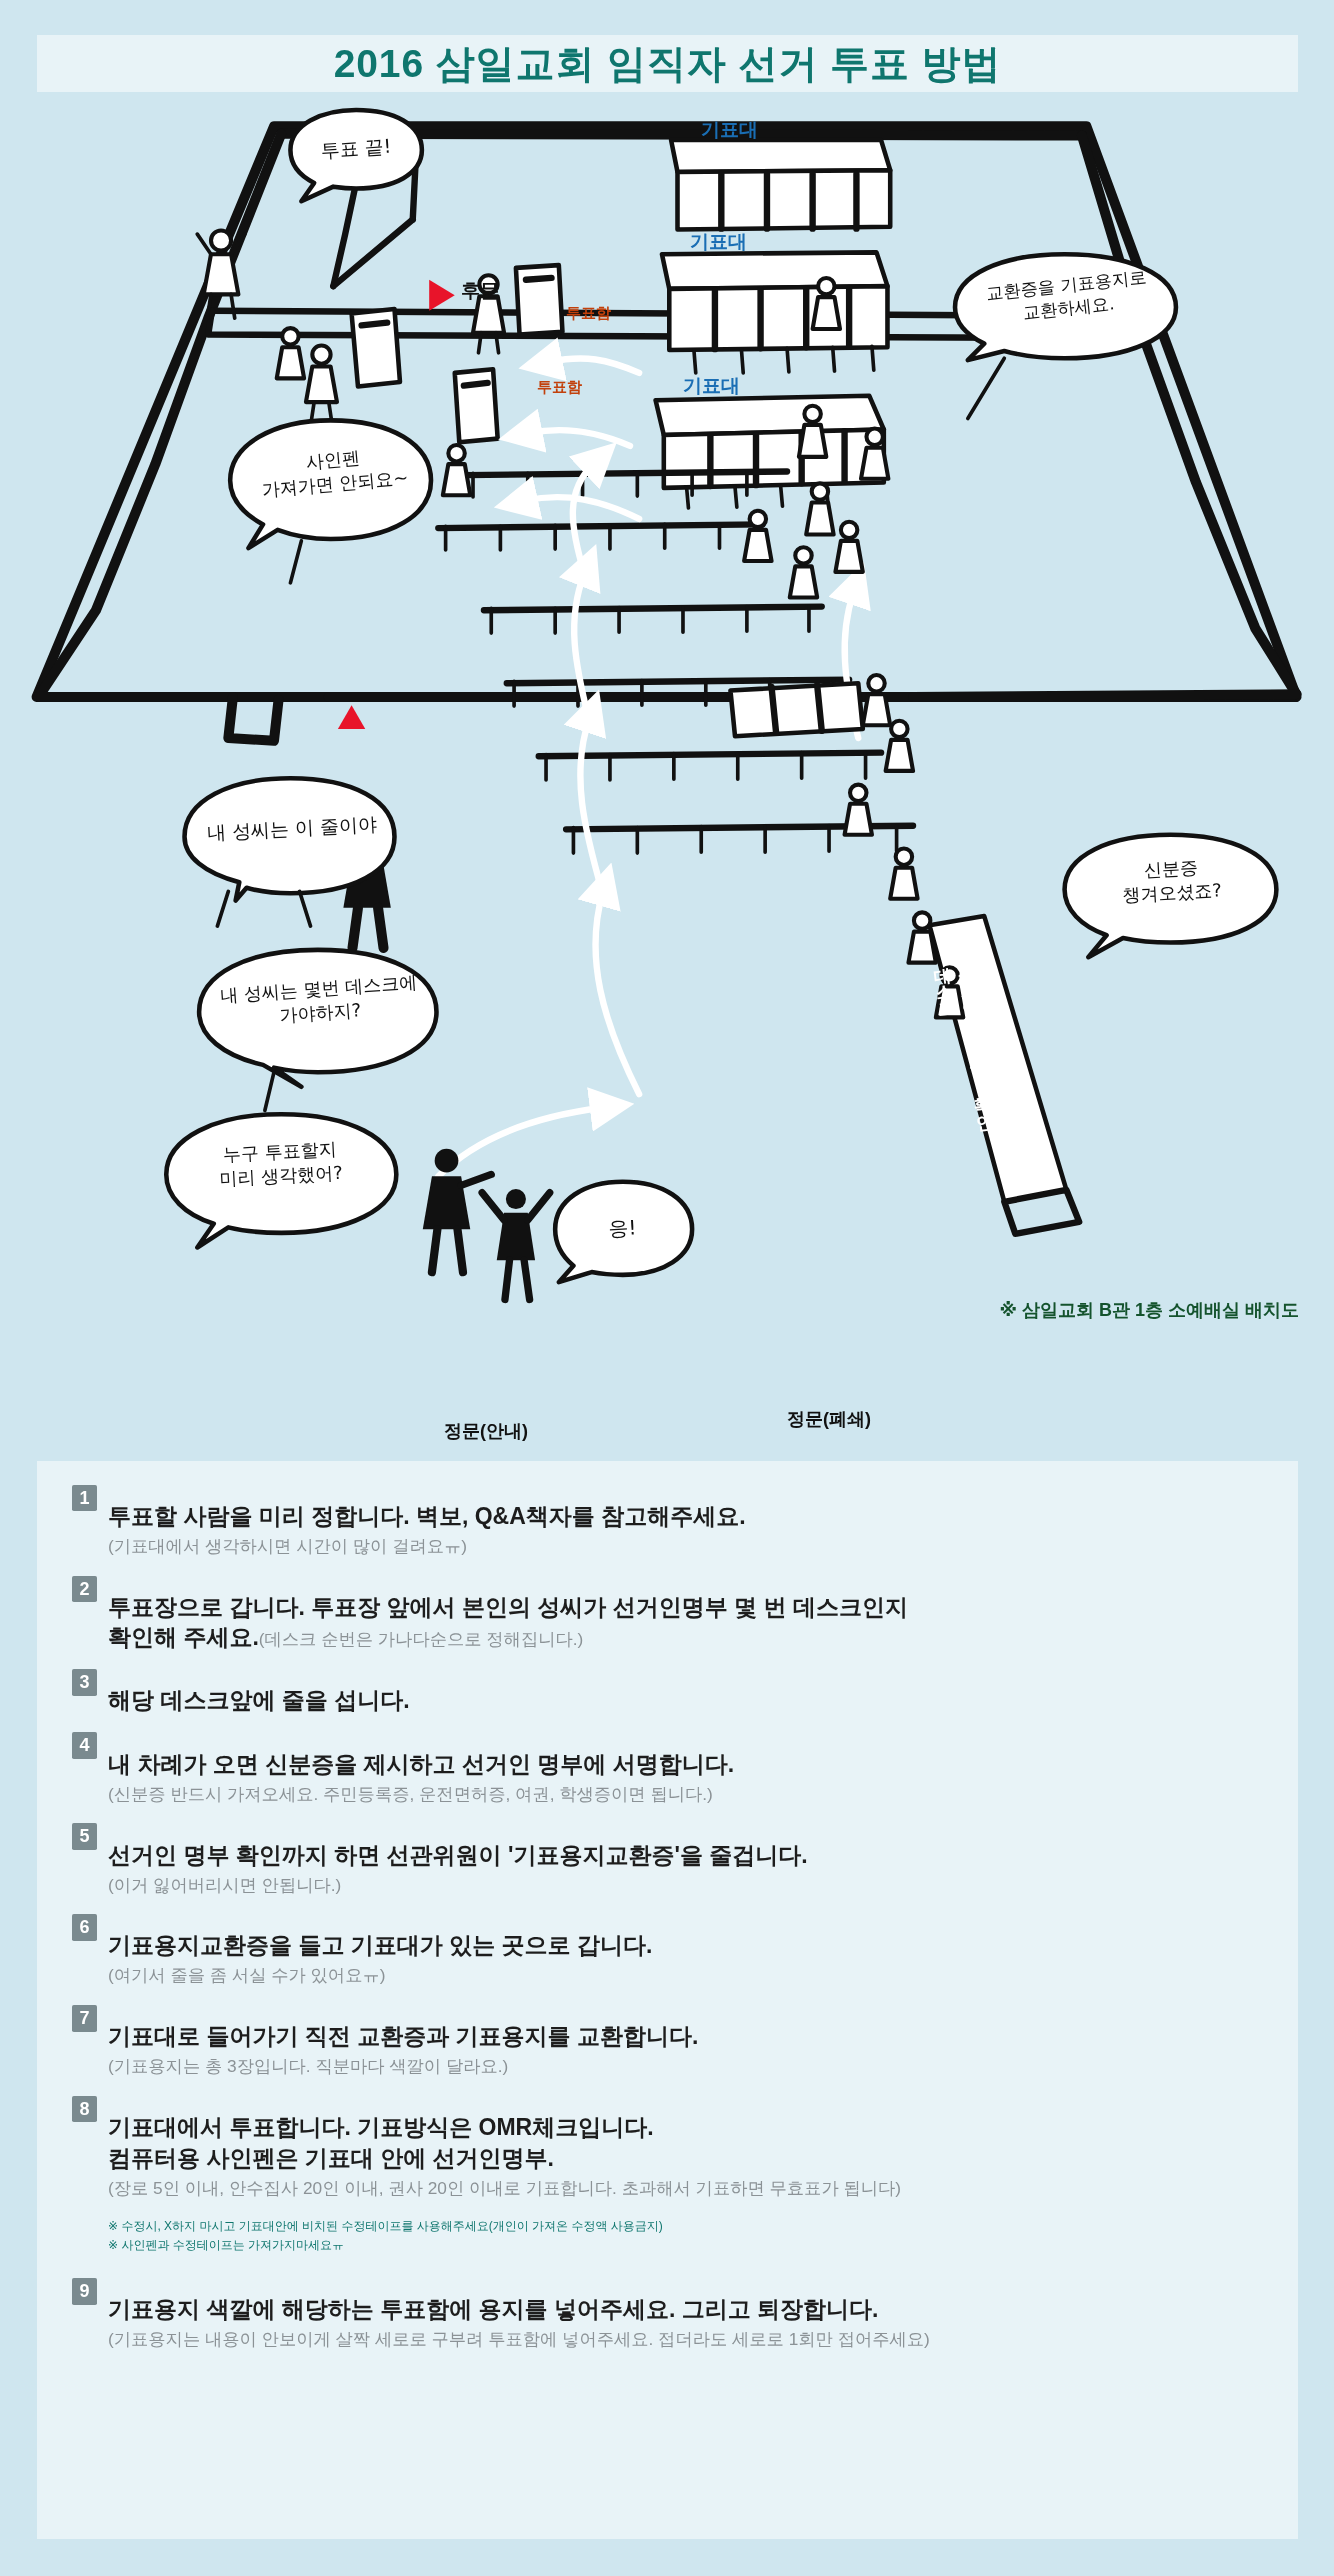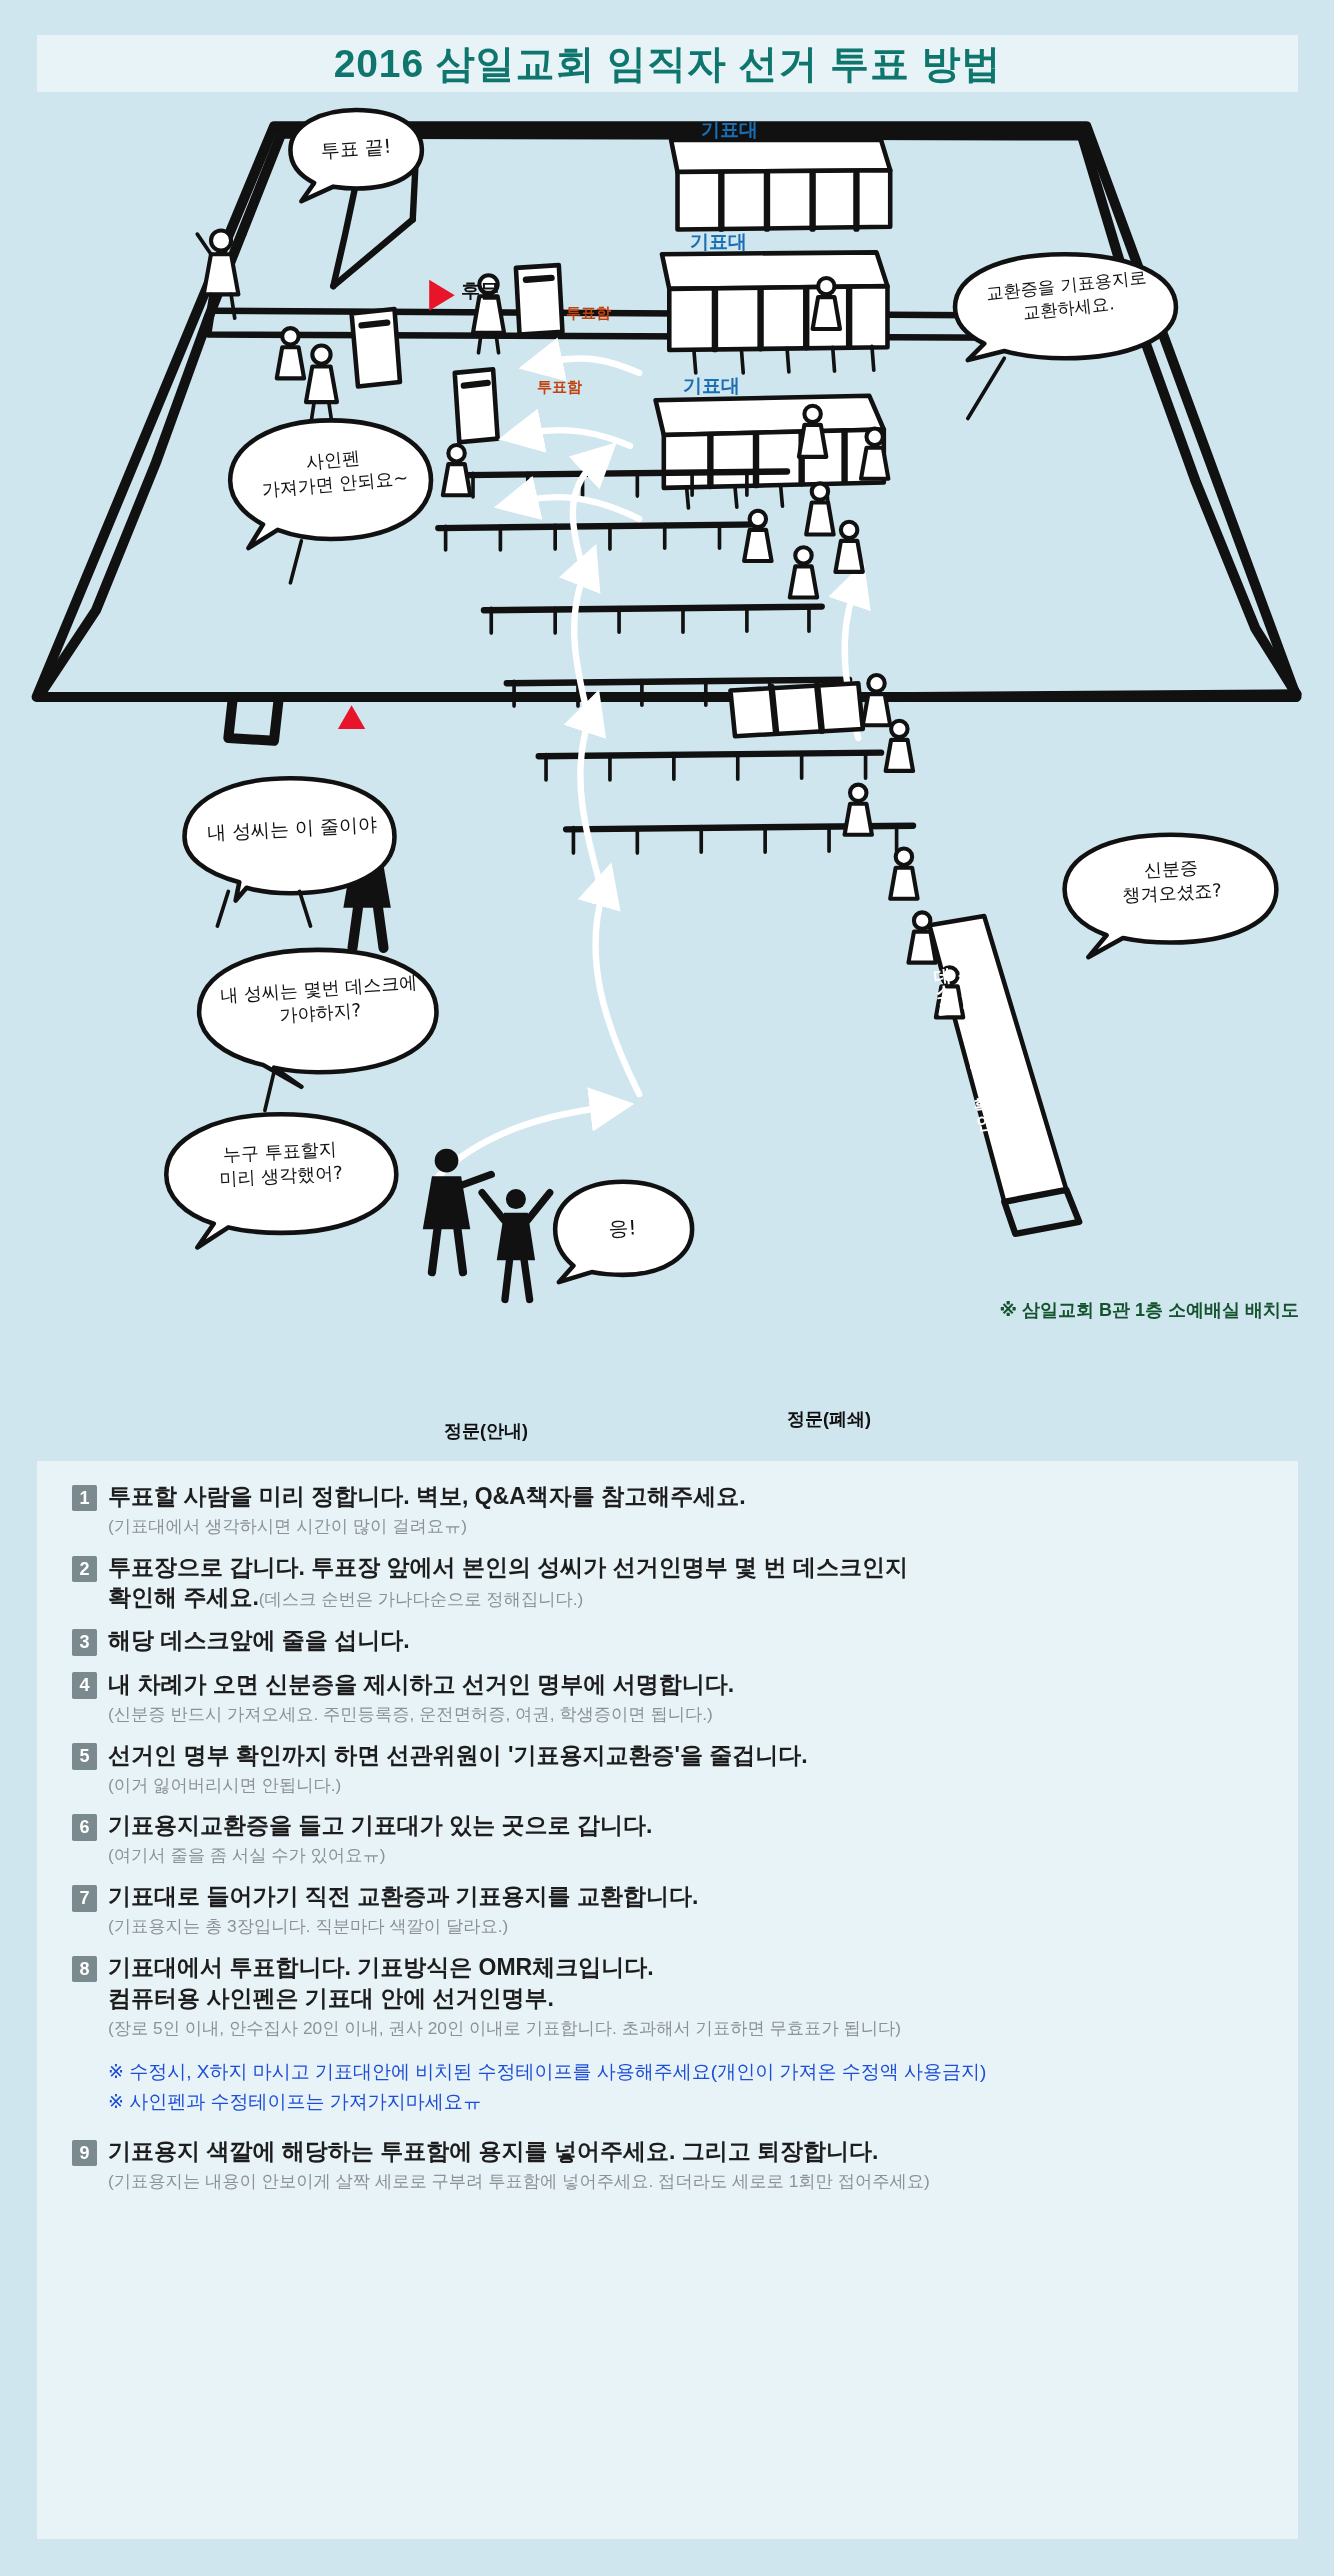--- a/index.html
+++ b/index.html
@@ -119,42 +119,42 @@
     margin-top: 3.7px;
     margin-right: 11px;
     background: #7a8a8f;
     color: #fff;
     font-size: 18px;
     font-weight: bold;
     text-align: center;
     line-height: 26.5px;
     border-radius: 1.8px;
   }
-  .step-body { flex: 1 1 auto; }
+  .step-body { flex: 1 1 auto; margin-top: 20px; }
   .step-main {
     font-size: 23px;
     font-weight: bold;
     color: #1d1d1d;
     line-height: 1.32;
   }
   .step-main .inline-sub {
     font-size: 17.3px;
     font-weight: normal;
     color: #8b9296;
   }
   .step-sub {
     font-size: 17.3px;
     color: #8b9296;
     line-height: 1.45;
     margin-top: 2.7px;
   }
   .step-notes {
     margin-top: 16.4px;
-    font-size: 19px;
-    color: #1d4ed8;
+    font-size: 12px;
+    color: #0f766e;
     line-height: 1.55;
   }
   .spacer-8 { height: 7.3px; }
 </style>
 </head>
 <body>
 
 <div id="page">
 
   <div class="header-band">

